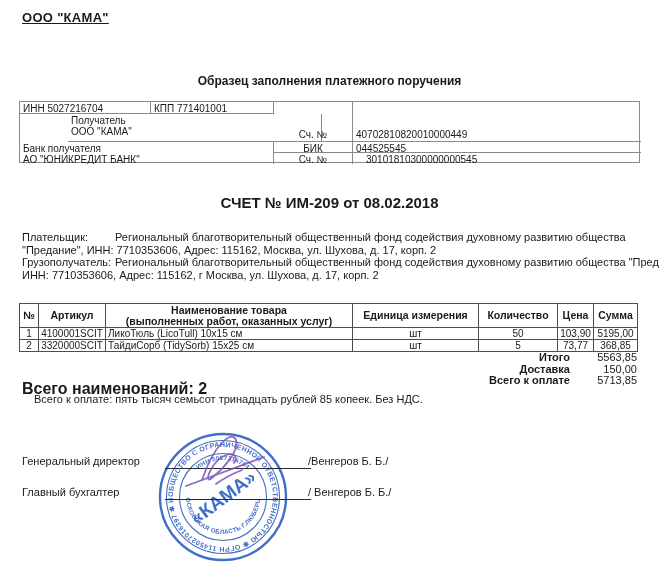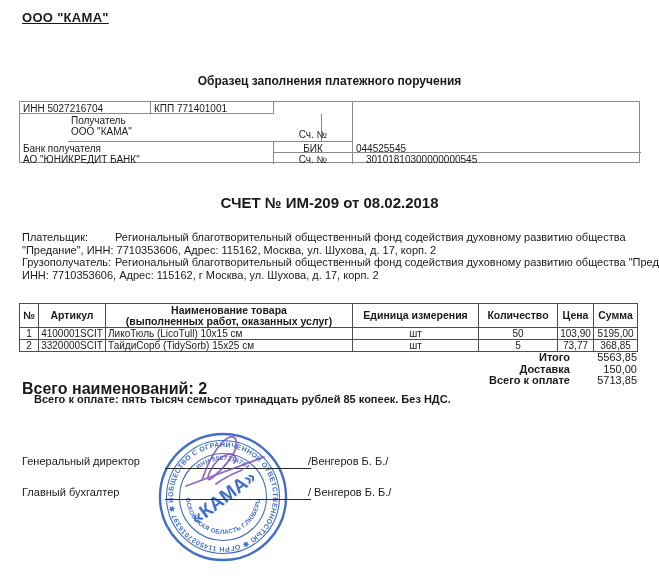--- a/index.html
+++ b/index.html
@@ -42,21 +42,21 @@
   .ta-r{text-align:center;}
 
   
   .totals{left:430px;top:352px;width:207px;font-size:11px;line-height:11.5px;}
   .totals .trow{display:flex;}
   .totals .tlbl{flex:0 0 140px;text-align:right;font-weight:bold;}
   .totals .tval{flex:1;text-align:right;}
 
   
   .summary1{left:22px;top:380px;font-size:16px;font-weight:bold;}
-  .summary2{left:22px;top:393px;font-size:11px;font-weight:bold;padding-left:12px;}
+  .summary2{left:22px;top:393px;font-size:11px;font-weight:normal;padding-left:12px;}
 
   
   .sig-label{left:22px;font-size:11px;z-index:4;}
   .sig-name{left:308px;font-size:11px;z-index:4;}
   .sig-line{left:165px;width:146px;height:1px;background:#2a2a2a;z-index:4;}
   .r1t{top:455px;} .r1l{top:468px;}
   .r2t{top:486px;} .r2l{top:499px;}
 
   .stamp{left:153px;top:427px;z-index:2;opacity:.9;}
   .handsign{left:172px;top:424px;z-index:5;opacity:.85;}
@@ -72,20 +72,23 @@
 
   <div class="abs bank-table">
     <div class="cell br bb" style="left:0;top:0;width:131px;height:12px;">ИНН 5027216704</div>
     <div class="cell br bb" style="left:131;top:0;left:131px;width:123px;height:12px;">КПП 771401001</div>
     <div class="cell br bb" style="left:0;top:12px;width:254px;height:28px;margin-left:48px;">
       <div>Получатель</div>
       <div>ООО "КАМА"</div>
     </div>
     <div class="cell br bb bottom center" style="left:254px;top:0;width:79px;height:40px;">
       <span style="width:100%;">Сч. №</span>
+    </div>
+    <div class="cell bb bottom" style="left:333px;top:0;width:288px;height:40px;">
+      <span>40702810820010000449</span>
     </div>
     <div class="cell br" style="left:0;top:40px;width:254px;height:22px;">
       <div>Банк получателя</div>
       <div>АО "ЮНИКРЕДИТ БАНК"</div>
     </div>
     <div class="cell br bb center" style="left:254px;top:40px;width:79px;height:11px;">БИК</div>
     <div class="cell bb" style="left:333px;top:40px;width:288px;height:11px;">044525545</div>
     <div class="cell br center" style="left:254px;top:51px;width:79px;height:11px;">Сч. №</div>
     <div class="cell" style="left:343px;top:51px;width:288px;height:11px;">30101810300000000545</div>
   </div>

